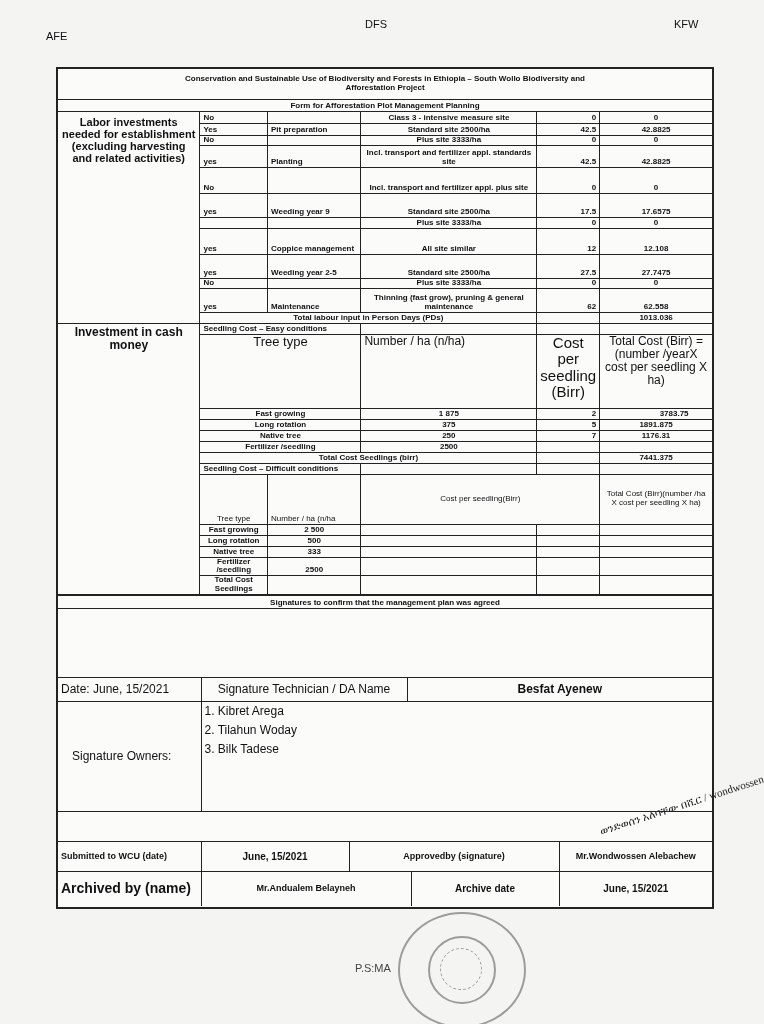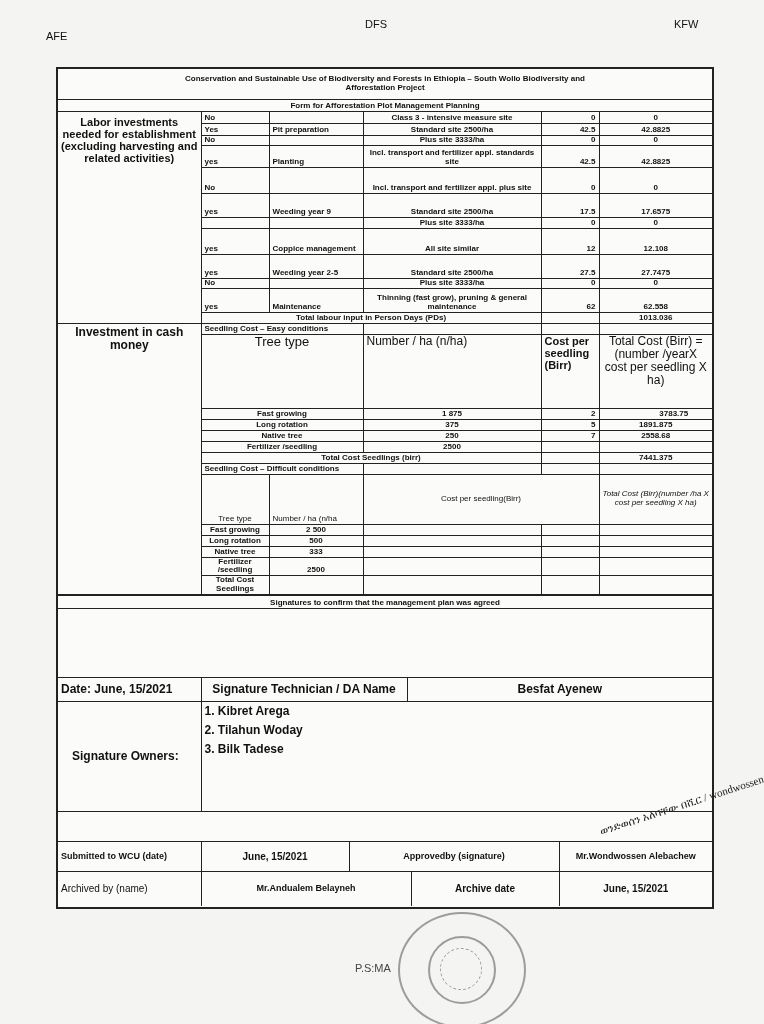--- a/index.html
+++ b/index.html
@@ -6,21 +6,21 @@
   body{width:764px;height:1024px;background:#f4f4f2;position:relative;overflow:hidden;font-family:"Liberation Sans",sans-serif;color:#111;}
   .abs{position:absolute;}
   .hdr{font-size:11px;}
   .frame{position:absolute;left:56px;top:67px;width:654px;height:838px;border:2px solid #222;background:#fbfbfa;}
   table{border-collapse:collapse;}
   td{border:1px solid #222;padding:0 3px;font-size:8px;font-weight:bold;line-height:1.1;vertical-align:bottom;}
   .c{text-align:center;}
   .r{text-align:right;}
   .big{font-size:13px;font-weight:bold;}
   .t1{position:absolute;left:0;top:0;width:654px;}
-  .sig td{font-size:12px;font-weight:bold;vertical-align:middle;}
+  .sig td{font-size:12px;font-weight:normal;vertical-align:middle;}
   .stamp{position:absolute;left:398px;top:912px;width:124px;height:112px;border-radius:50%;border:2px solid #555;opacity:.55;}
   .stamp .in{position:absolute;left:28px;top:22px;width:64px;height:64px;border:2px solid #555;border-radius:50%;}
   .stamp .in2{position:absolute;left:40px;top:34px;width:40px;height:40px;border:1px dashed #555;border-radius:50%;}
   .handsig{position:absolute;left:594px;top:786px;transform:rotate(-18deg);font-family:"Liberation Serif",serif;font-size:11px;color:#222;white-space:nowrap;}
 </style>
 </head>
 <body>
 
 <div class="abs hdr" style="left:46px;top:30px;">AFE</div>
 <div class="abs hdr" style="left:365px;top:18px;">DFS</div>
@@ -134,40 +134,40 @@
     <tr style="height:11px">
       <td rowspan="16" class="c big" style="vertical-align:top;padding-top:2px;font-size:12px;border-left:none;">Investment in cash money</td>
       <td colspan="2" style="text-align:left;">Seedling Cost – Easy conditions</td>
       <td></td>
       <td></td>
       <td style="border-right:none;"></td>
     </tr>
     <tr style="height:74px">
       <td colspan="2" class="c" style="vertical-align:top;font-size:13px;font-weight:normal;">Tree type</td>
       <td style="vertical-align:top;font-size:12px;font-weight:normal;width:72px;">Number / ha (n/ha)</td>
-      <td style="vertical-align:top;font-size:11px;font-weight:bold;">Cost per seedling (Birr)</td>
+      <td style="vertical-align:top;font-size:15px;font-weight:normal;text-align:center;">Cost per seedling (Birr)</td>
       <td class="c" style="vertical-align:top;font-size:12px;font-weight:normal;border-right:none;">Total Cost (Birr) = (number /yearX cost per seedling X ha)</td>
     </tr>
     <tr style="height:11px">
       <td colspan="2" class="c">Fast growing</td>
       <td class="c">1 875</td>
       <td class="r">2</td>
       <td class="c" style="border-right:none;padding-left:39px;">3783.75</td>
     </tr>
     <tr style="height:11px">
       <td colspan="2" class="c">Long rotation</td>
       <td class="c">375</td>
       <td class="r">5</td>
       <td class="c" style="border-right:none;">1891.875</td>
     </tr>
     <tr style="height:11px">
       <td colspan="2" class="c">Native tree</td>
       <td class="c">250</td>
       <td class="r">7</td>
-      <td class="c" style="border-right:none;">2558.68</td>
+      <td class="c" style="border-right:none;">1176.31</td>
     </tr>
     <tr style="height:11px">
       <td colspan="2" class="c">Fertilizer /seedling</td>
       <td class="c">2500</td>
       <td class="r"></td>
       <td class="c" style="border-right:none;"></td>
     </tr>
     <tr style="height:11px">
       <td colspan="3" class="c">Total Cost Seedlings (birr)</td>
       <td></td>
@@ -177,21 +177,21 @@
     <tr style="height:11px">
       <td colspan="2" style="text-align:left;">Seedling Cost – Difficult conditions</td>
       <td></td>
       <td></td>
       <td style="border-right:none;"></td>
     </tr>
     <tr style="height:50px">
       <td class="c" style="font-weight:normal;">Tree type</td>
       <td style="font-weight:normal;">Number / ha (n/ha</td>
       <td colspan="2" class="c" style="vertical-align:middle;font-weight:normal;">Cost per seedling(Birr)</td>
-      <td class="c" style="vertical-align:middle;font-weight:normal;border-right:none;font-style:italic;">Total Cost (Birr)(number /ha X cost per seedling X ha)</td>
+      <td class="c" style="vertical-align:middle;font-weight:normal;border-right:none;">Total Cost (Birr)(number /ha X cost per seedling X ha)</td>
     </tr>
     <tr style="height:11px">
       <td class="c">Fast growing</td>
       <td class="c">2 500</td>
       <td></td>
           <td></td>
           <td style="border-right:none;"></td>
     </tr>
     <tr style="height:11px">
       <td class="c">Long rotation</td>
@@ -278,21 +278,21 @@
     </table>
   <table class="sig" style="position:absolute;left:0;top:802px;width:654px;">
     <colgroup>
         <col style="width:143px">
         <col style="width:210px">
         <col style="width:148px">
         <col style="width:153px">
       </colgroup>
     <tbody>
         <tr style="height:34px">
-      <td style="border-left:none;border-bottom:none;font-size:10px;font-weight:normal;">Archived by (name)</td>
+      <td style="border-left:none;border-bottom:none;font-size:14px;font-weight:bold;">Archived by (name)</td>
       <td class="c" style="border-bottom:none;font-size:9px;font-weight:bold;">Mr.Andualem Belayneh</td>
       <td class="c" style="border-bottom:none;font-size:10px;font-weight:bold;">Archive date</td>
       <td class="c" style="border-bottom:none;border-right:none;font-size:10px;font-weight:bold;">June, 15/2021</td>
     </tr>
   </tbody>
     </table>
 </div>
 
 <div class="handsig">ወንድወሰን አለባቸው በሺር / wondwossen Alebachew Beshir</div>
 

